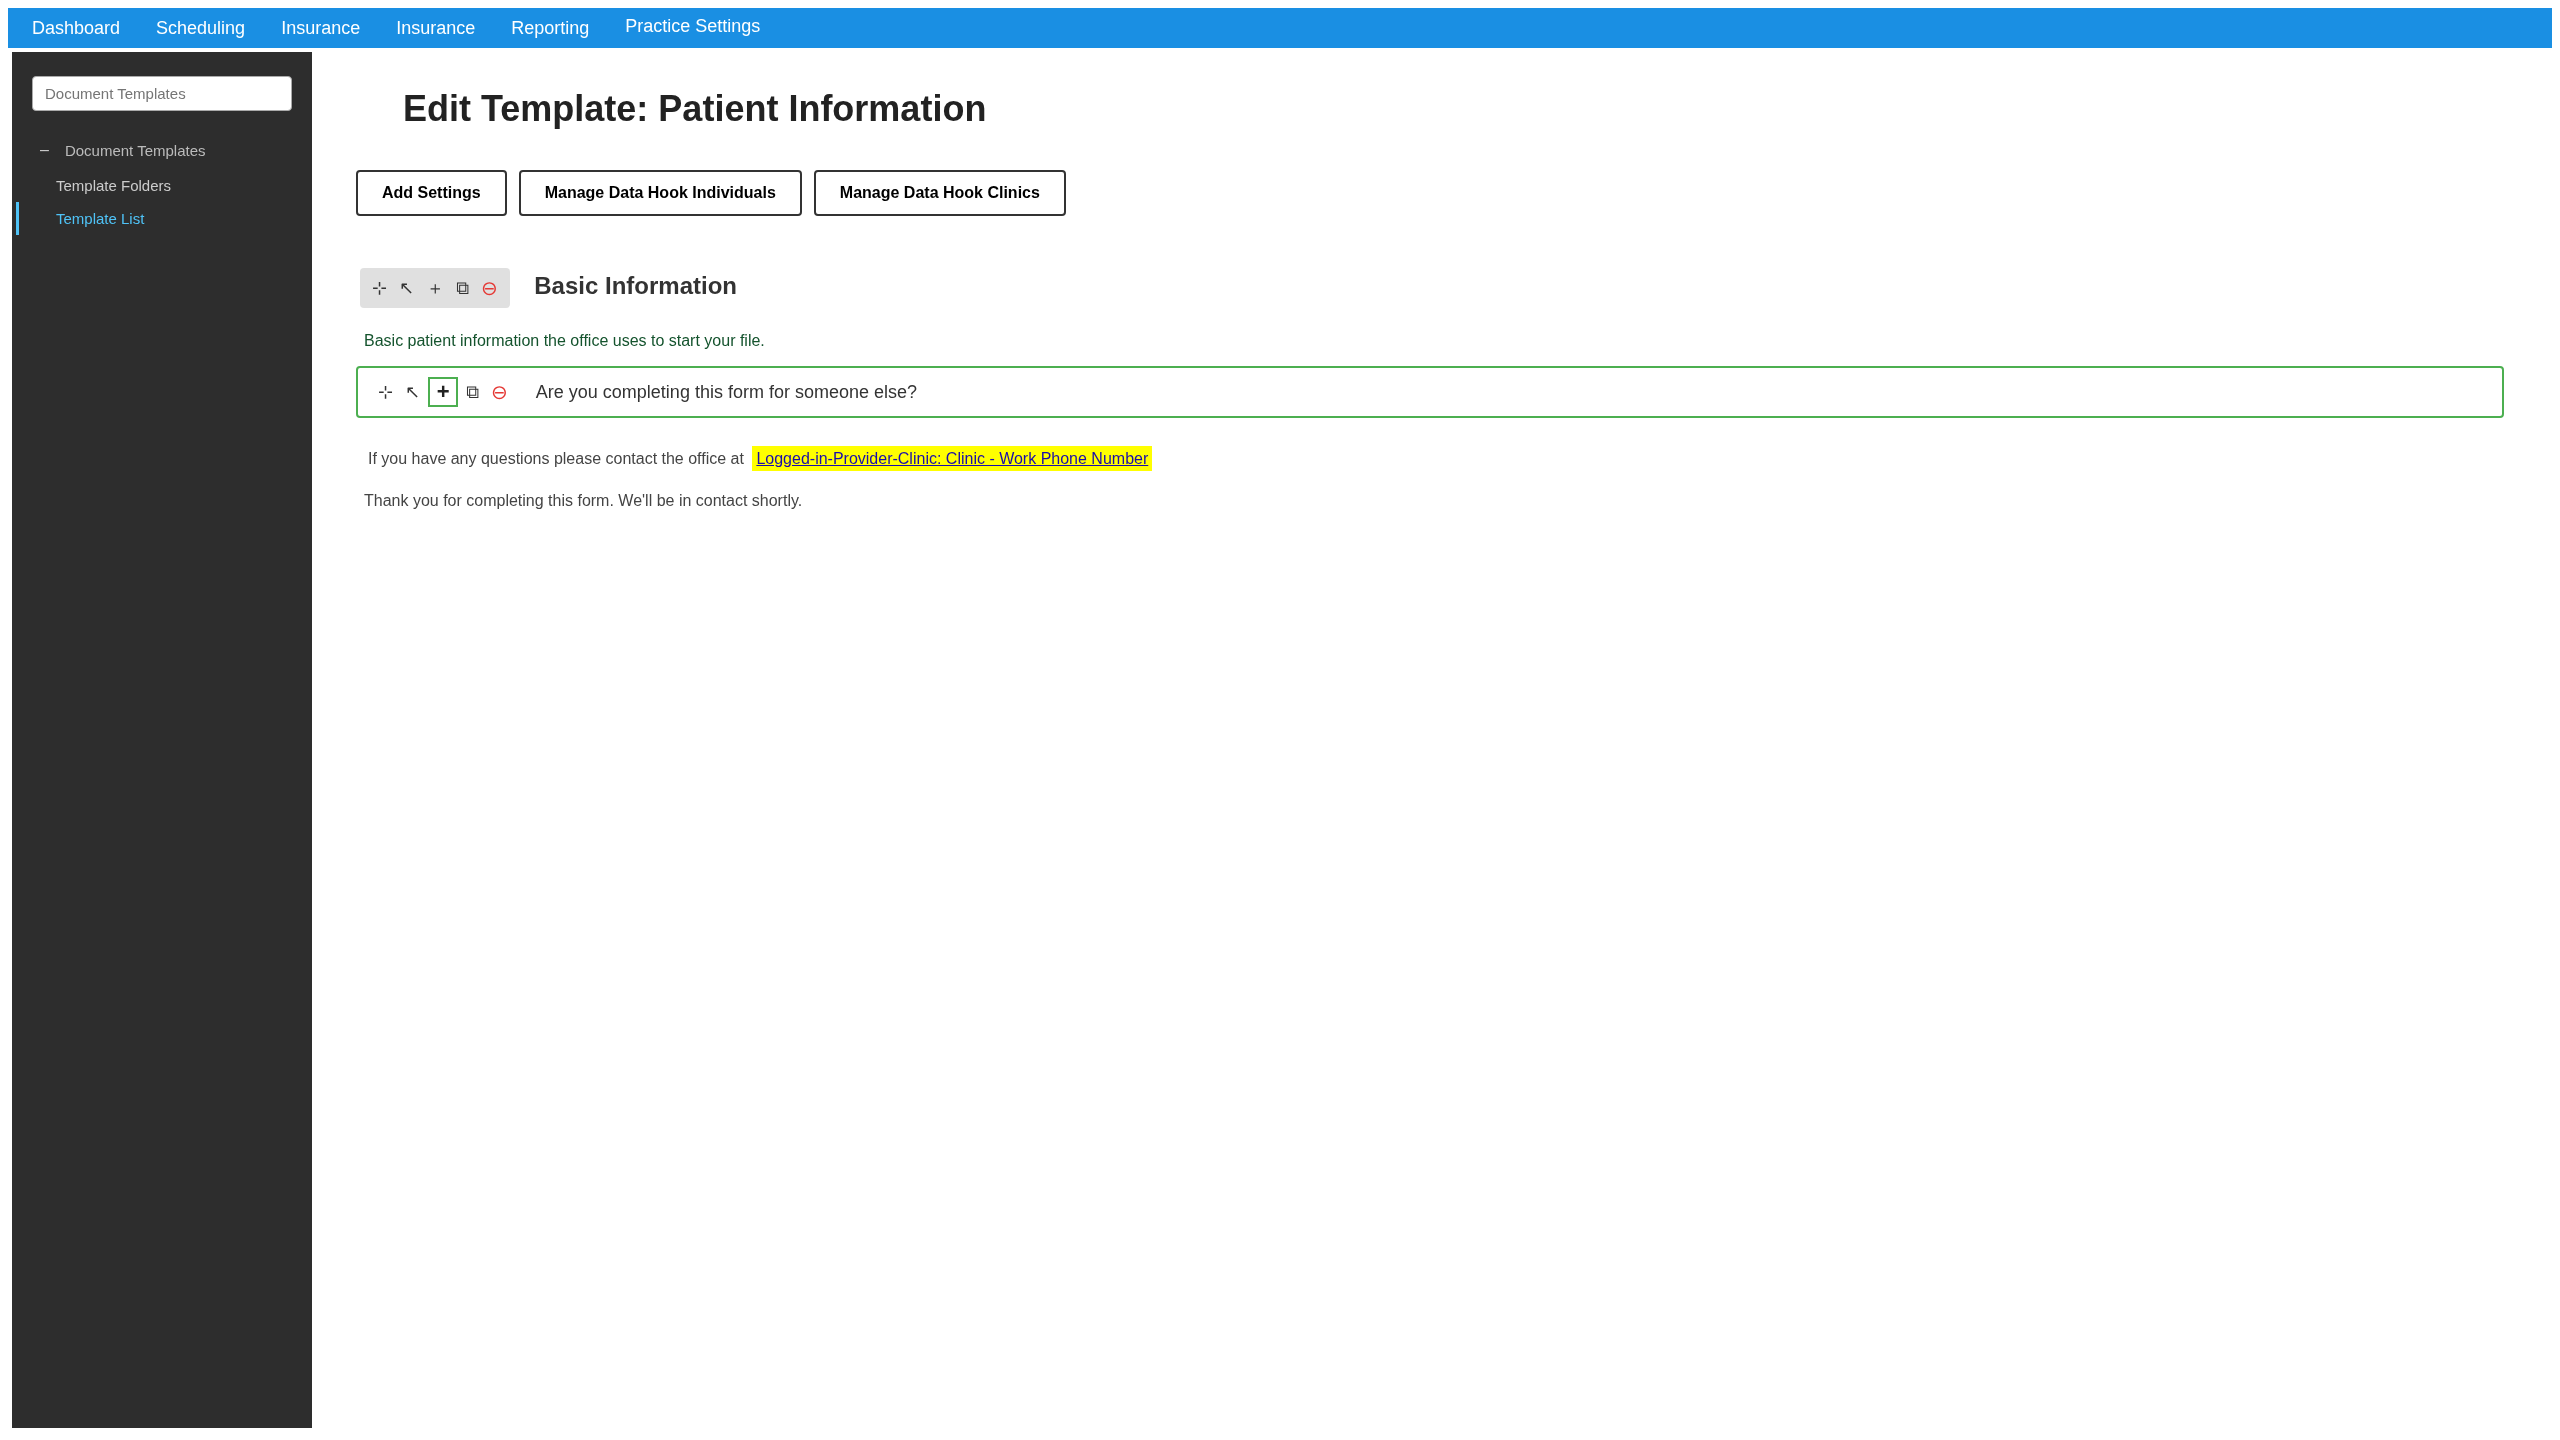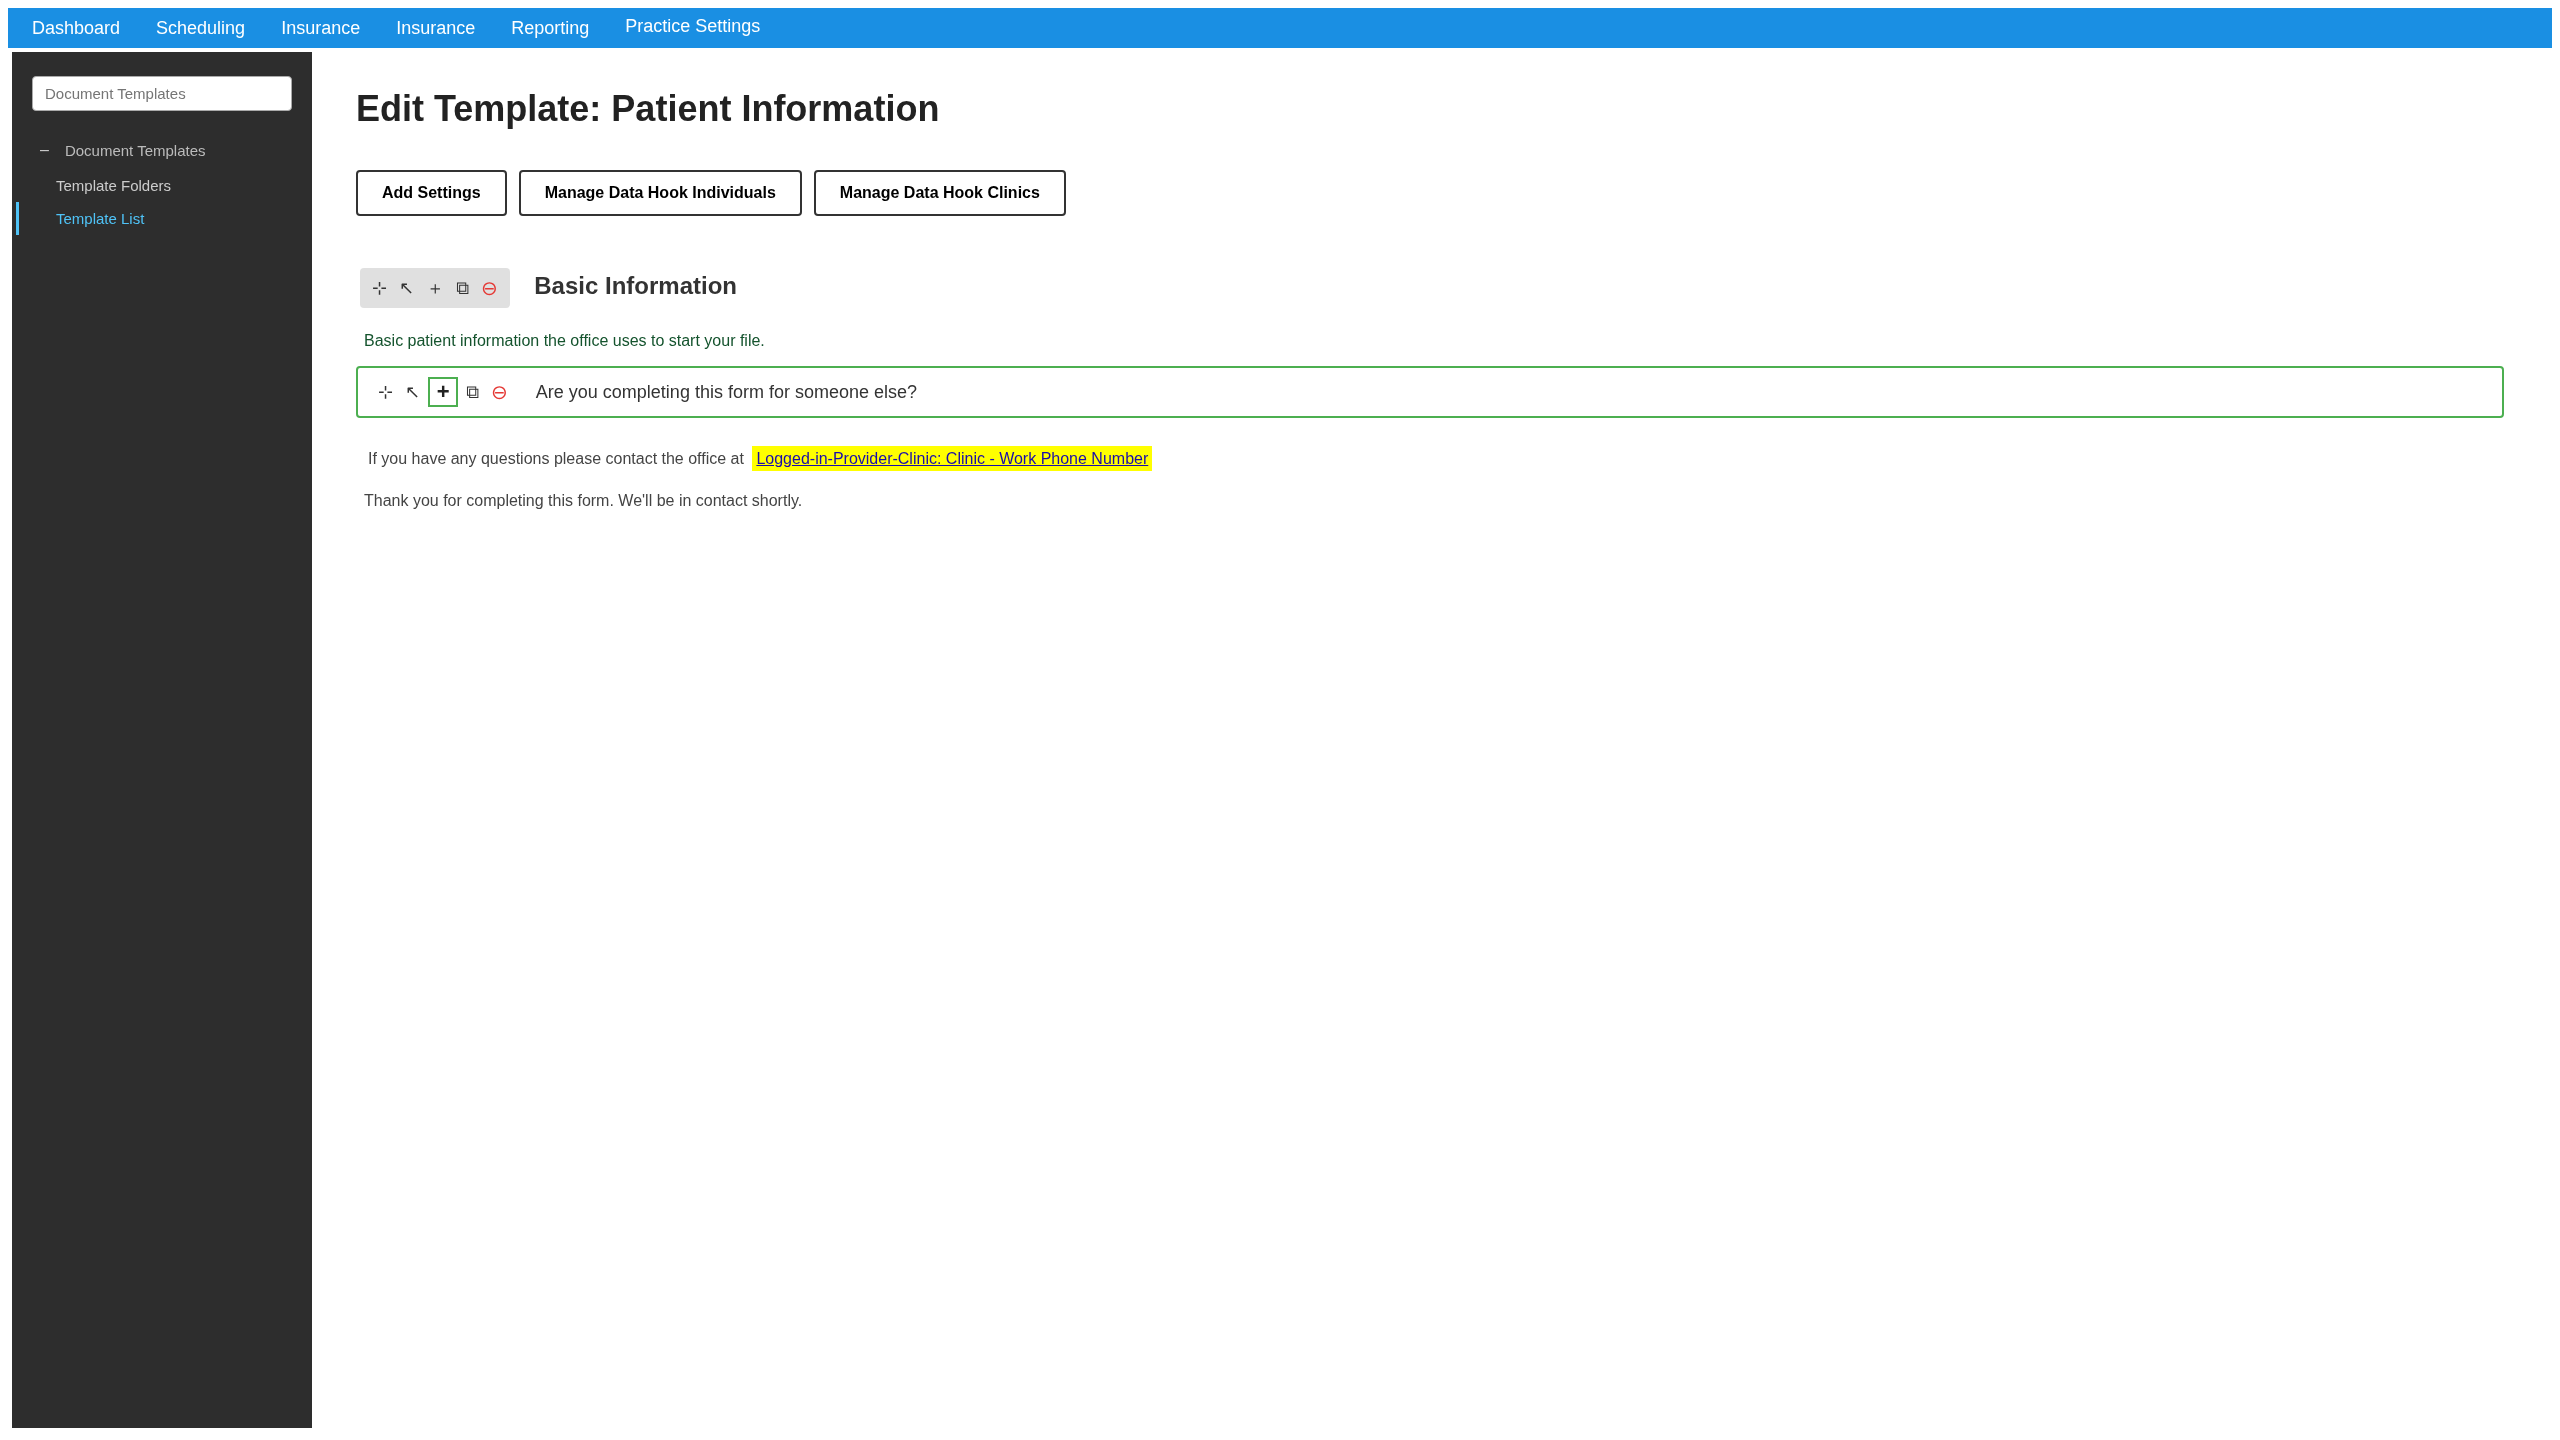--- a/index.html
+++ b/index.html
@@ -79,20 +79,21 @@
       padding: 32px 40px;
       background: #fff;
       overflow-x: auto;
     }
 
     .page-title {
       font-size: 36px;
       font-weight: bold;
       color: #222;
       margin-bottom: 32px;
+      margin-left: 47px;
     }
 
     
     .action-buttons {
       display: flex;
       gap: 12px;
       margin-bottom: 40px;
     }
     .action-btn {
       padding: 12px 24px;

